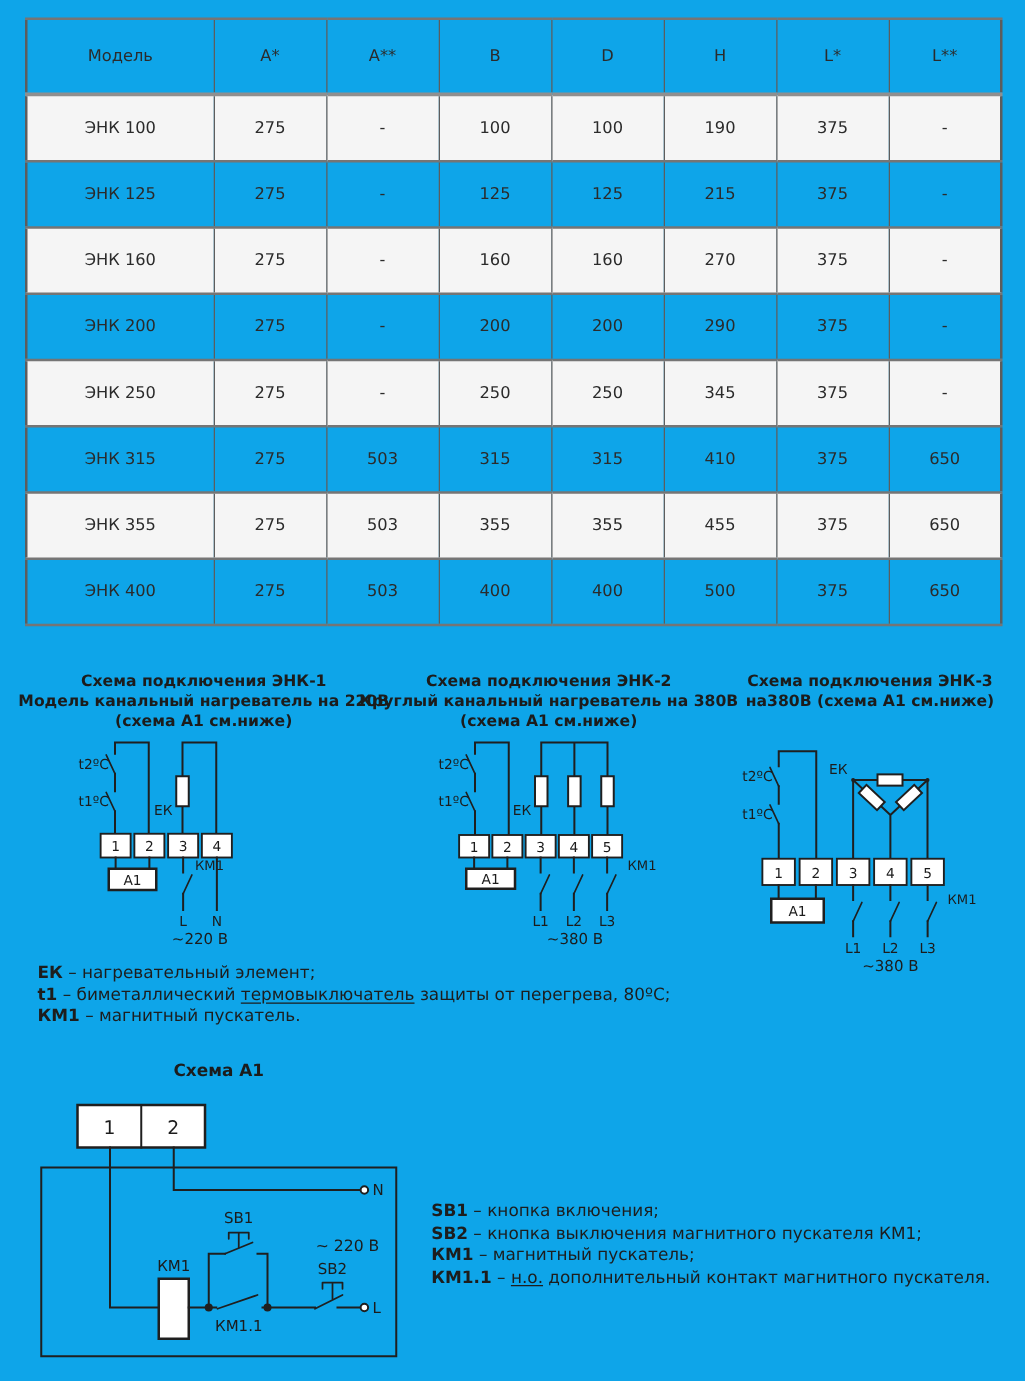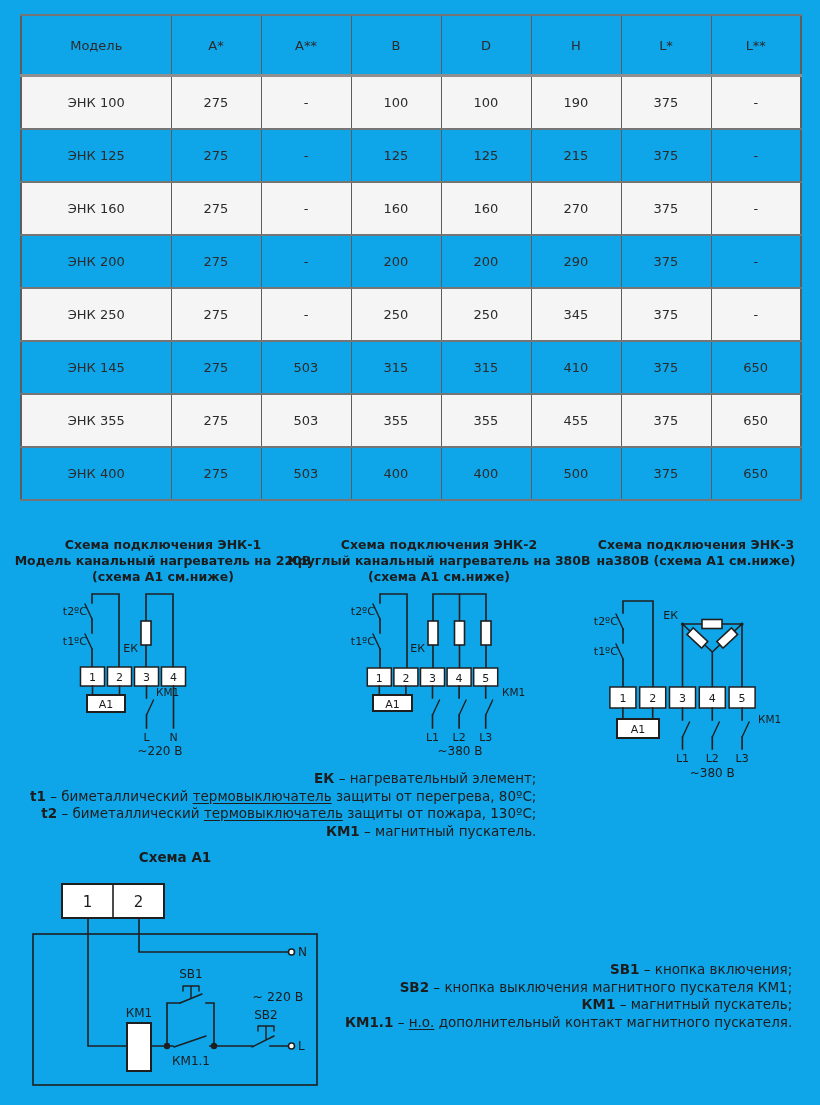--- a/index.html
+++ b/index.html
@@ -30,21 +30,21 @@
   .rs{stroke:#1f1f1f;stroke-width:1.6;fill:#fff;}
   .dot{fill:#1f1f1f;stroke:none;}
   .term{stroke:#1f1f1f;stroke-width:1.5;fill:#fff;}
   text{fill:#1c1c1c;font-family:"DejaVu Sans","Liberation Sans",sans-serif;font-size:11px;}
   text.big{font-size:15px;}
   text.lab{font-size:11px;}
   text.sm{font-size:10.5px;}
 
   
   .legend{position:absolute;font-size:13.5px;color:#1d1d1d;}
-  .legend .lg-line{line-height:17.5px;white-space:nowrap;text-align:right;}
+  .legend .lg-line{line-height:17.5px;white-space:nowrap;}
   .legend b{font-weight:bold;}
   .wavy{text-decoration-line:underline;text-decoration-style:wavy;
         text-decoration-color:#cc0000;text-decoration-thickness:1px;text-underline-offset:2px;text-decoration:underline;}
 
   .a1-title{position:absolute;left:30px;top:849px;width:290px;text-align:center;
             font-weight:bold;font-size:13.5px;color:#1c1c1c;}
 </style>
 </head>
 <body>
 
@@ -112,21 +112,21 @@
           <td>ЭНК 250</td>
           <td>275</td>
           <td>-</td>
           <td>250</td>
           <td>250</td>
           <td>345</td>
           <td>375</td>
           <td>-</td>
         </tr>
         <tr>
-          <td>ЭНК 145</td>
+          <td>ЭНК 315</td>
           <td>275</td>
           <td>503</td>
           <td>315</td>
           <td>315</td>
           <td>410</td>
           <td>375</td>
           <td>650</td>
         </tr>
         <tr>
           <td>ЭНК 355</td>
@@ -267,21 +267,20 @@
     <text class="sm" x="168" y="128">КМ1</text>
     <text x="92.5" y="167" text-anchor="middle">L1</text>
     <text x="122.3" y="167" text-anchor="middle">L2</text>
     <text x="152.1" y="167" text-anchor="middle">L3</text>
     <text style="font-size:12px" x="122.3" y="182" text-anchor="middle">~380 В</text>
   </svg>
 
   <div class="legend" style="left:30px;top:770px">
       <div class="lg-line"><b>ЕК</b><span> – нагревательный элемент;</span></div>
       <div class="lg-line"><b>t1</b><span> – биметаллический </span><span class="wavy">термовыключатель</span><span> защиты от перегрева, 80ºС;</span></div>
-      <div class="lg-line"><b>t2</b><span> – биметаллический </span><span class="wavy">термовыключатель</span><span> защиты от пожара, 130ºС;</span></div>
       <div class="lg-line"><b>КМ1</b><span> – магнитный пускатель.</span></div>
     </div>
 
   <div class="a1-title">Схема А1</div>
   <svg style="left:30px;top:870px" width="330" height="225">
     <rect class="w" x="3" y="64" width="284" height="151"></rect>
     <rect class="bx" x="32" y="14" width="102" height="34"></rect>
     <path class="w" d="M83,14 V48"></path>
     <text class="big" x="57.5" y="37" text-anchor="middle">1</text>
     <text class="big" x="108.5" y="37" text-anchor="middle">2</text>

